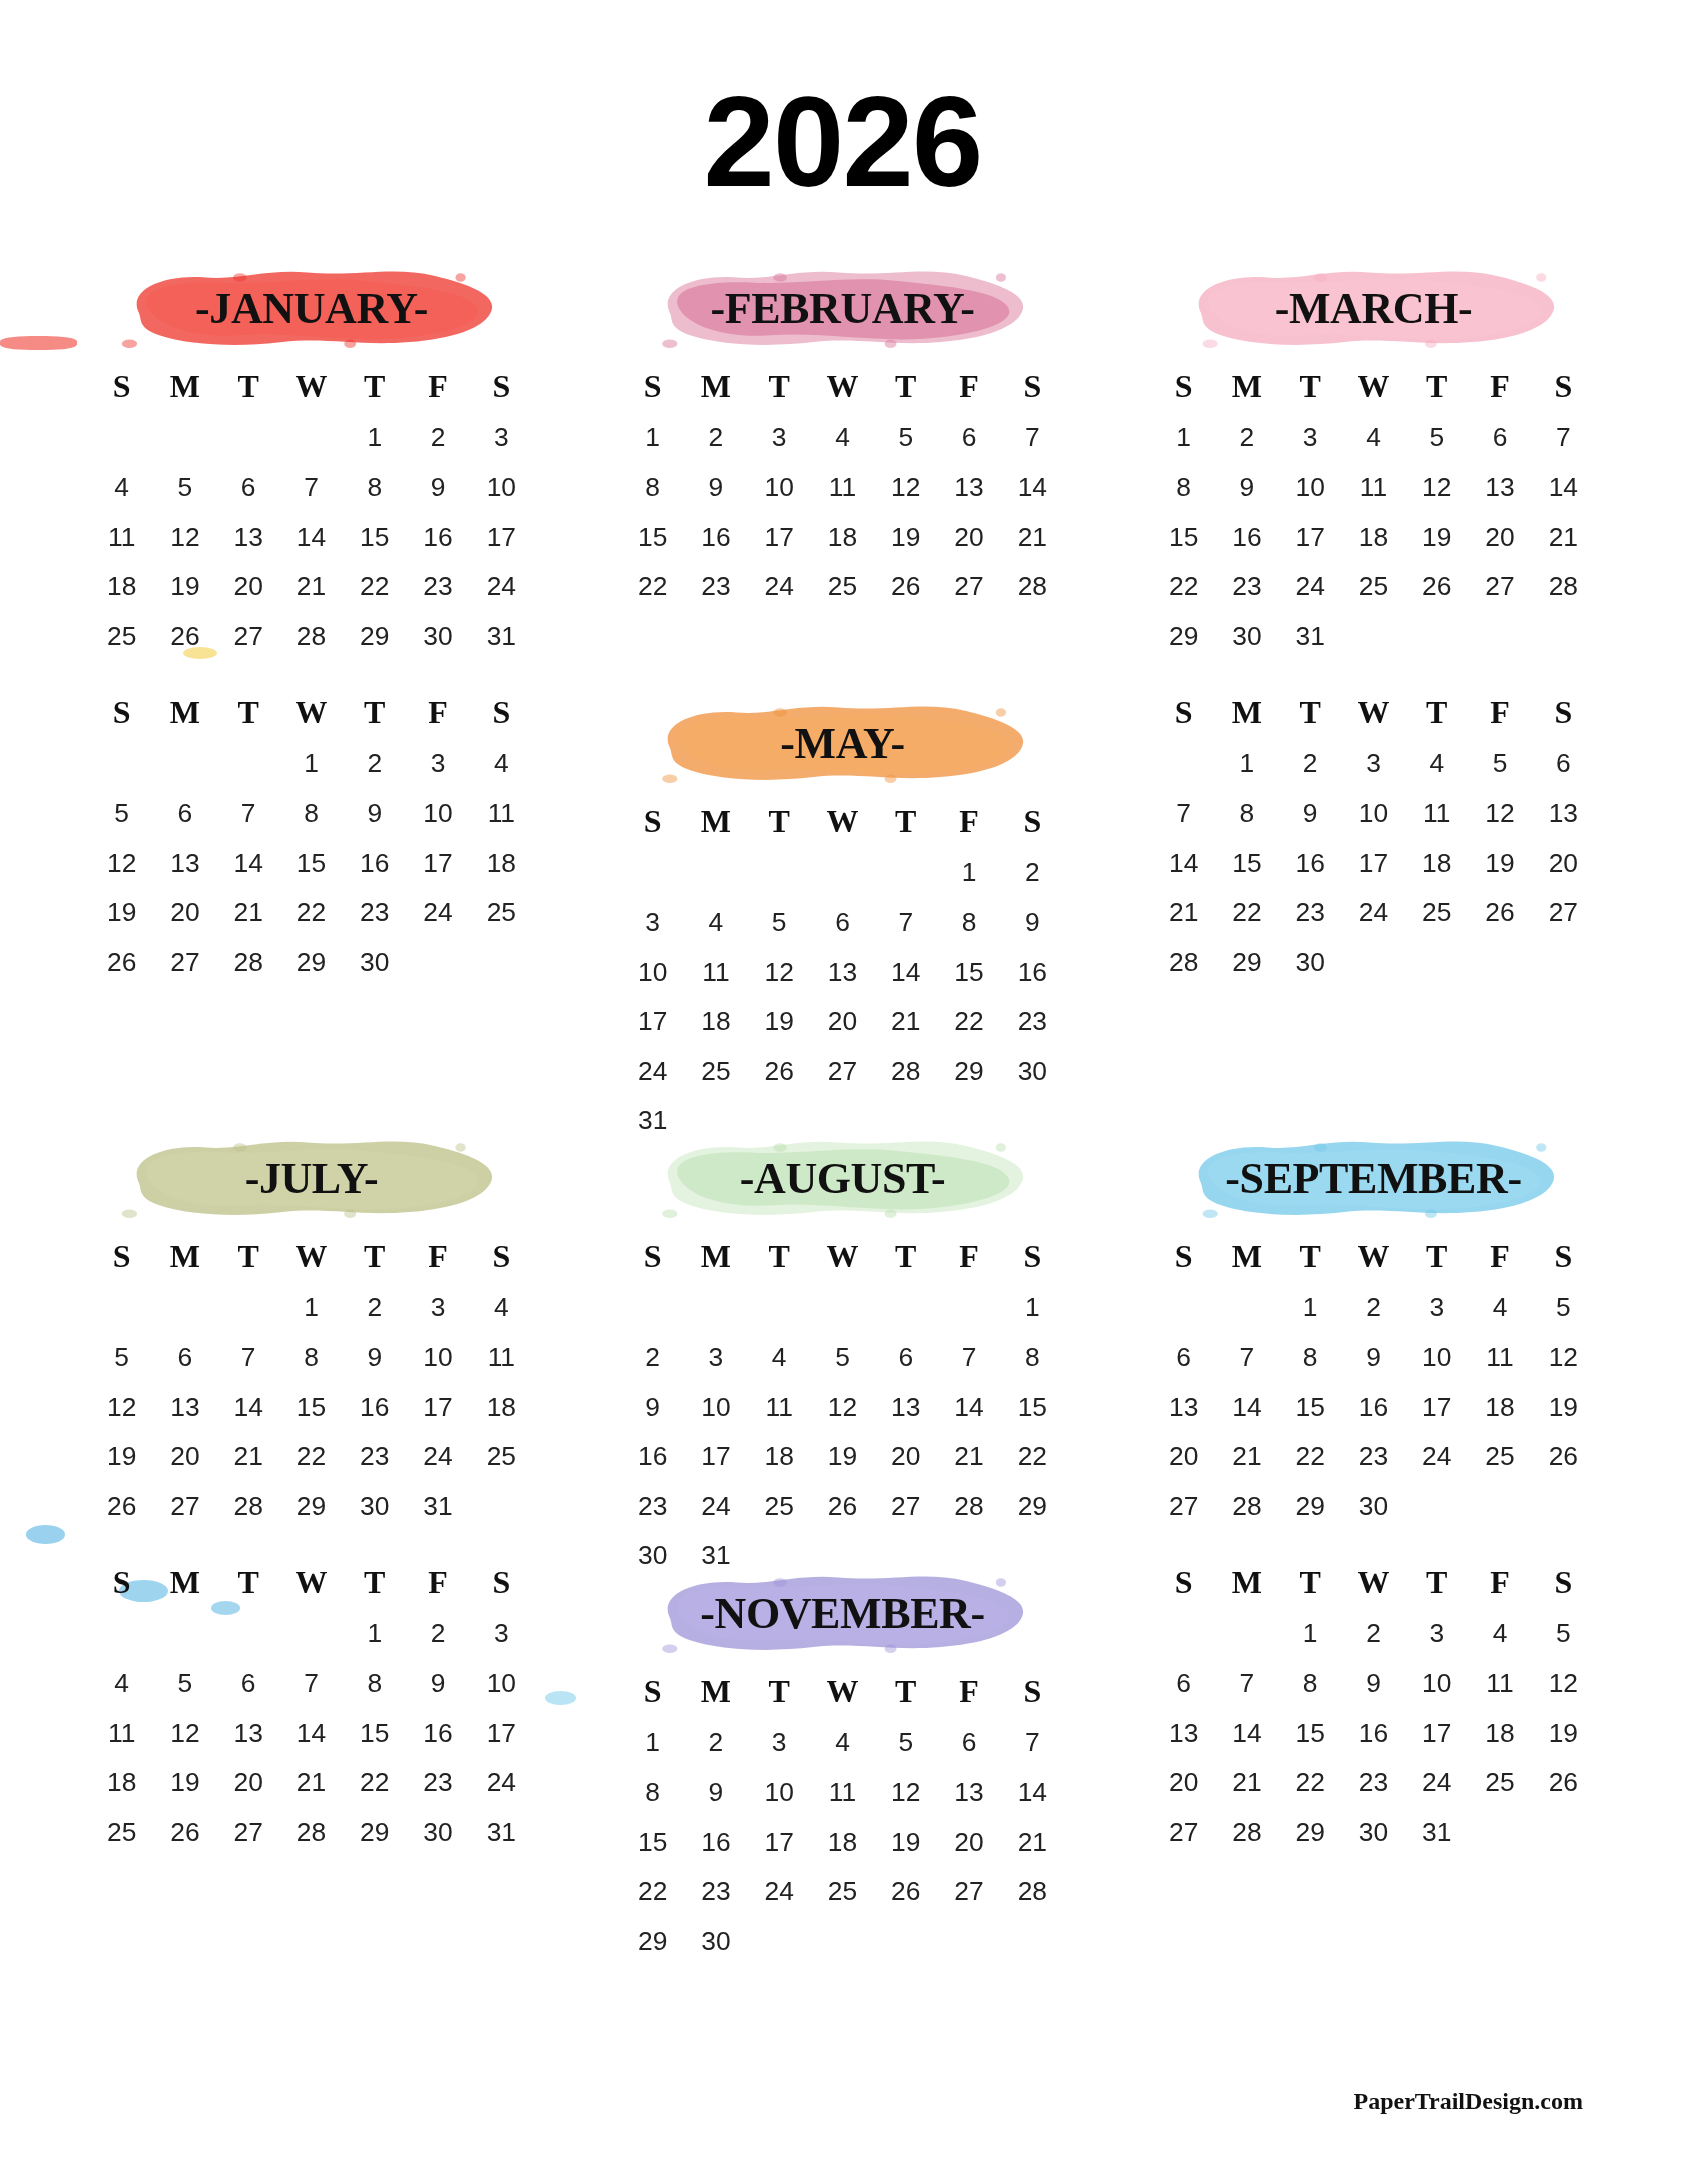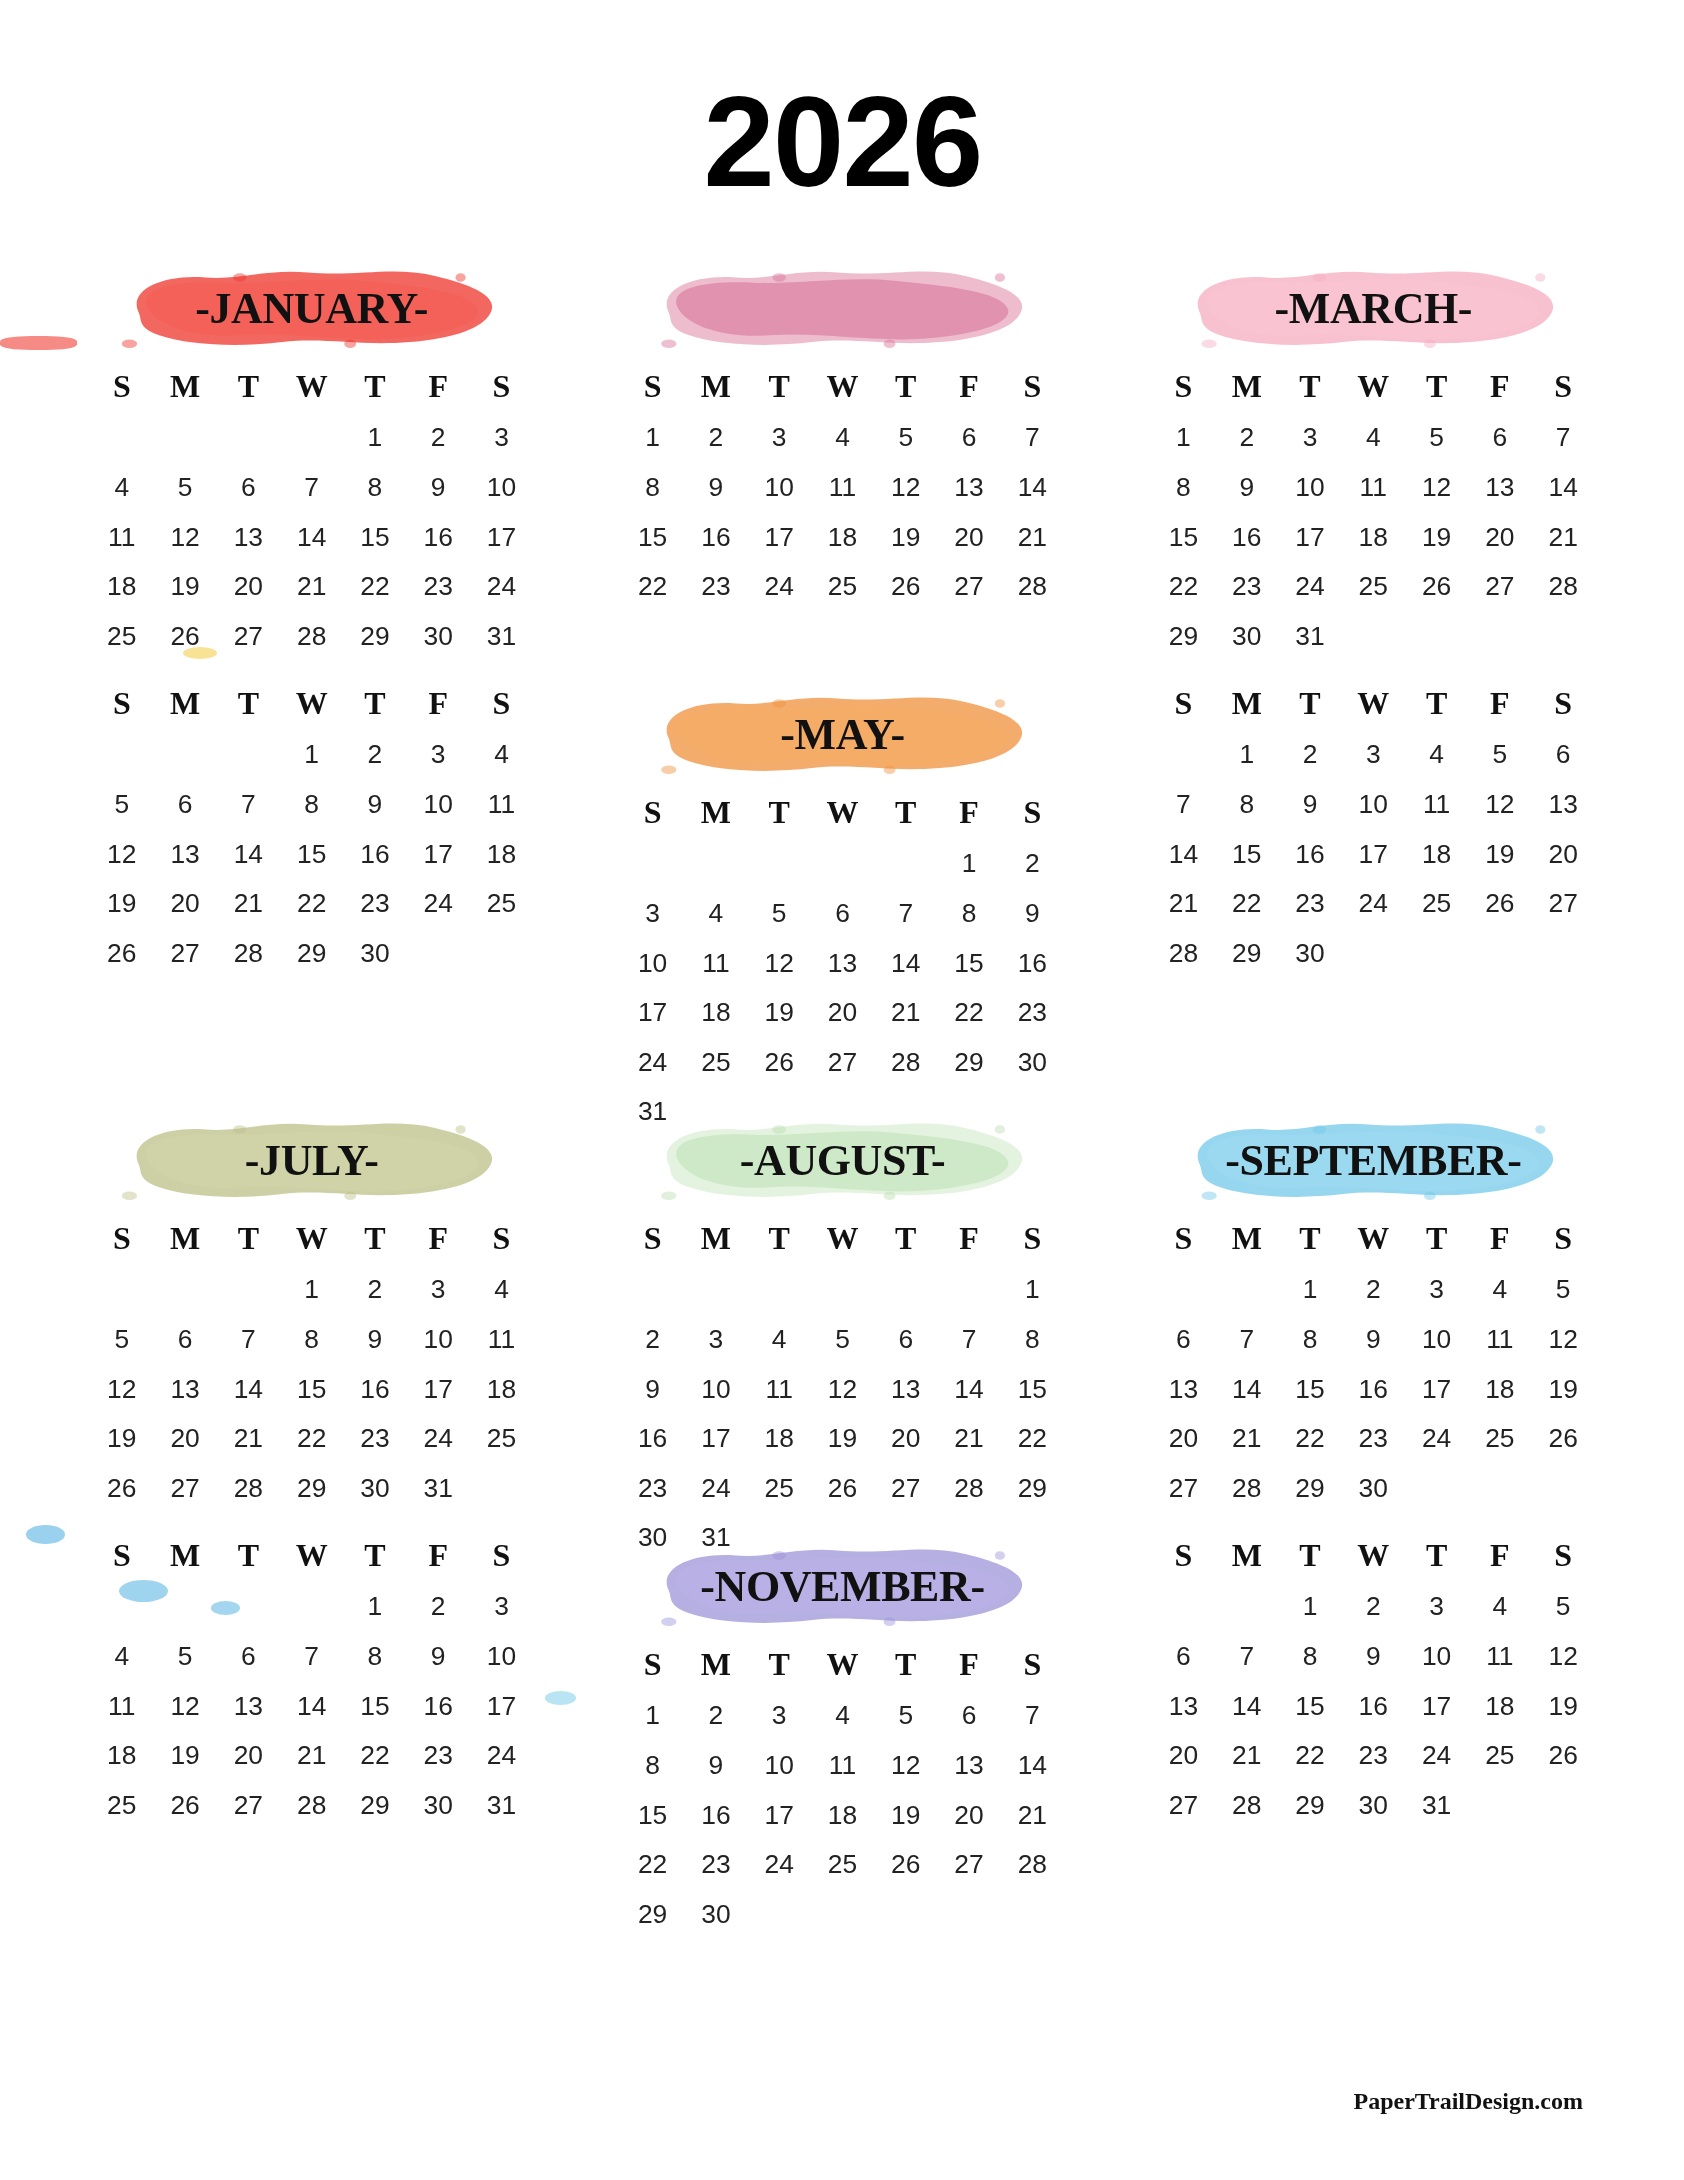--- a/index.html
+++ b/index.html
@@ -39,20 +39,21 @@
   .months-grid {
     position: relative;
     margin: 0 auto;
     width: 1584px;
     display: grid;
     grid-template-columns: repeat(3, 1fr);
     grid-auto-rows: 426px;
     column-gap: 8.5px;
     row-gap: 0px;
     padding-top: 51px;
+    gap: 9px;
   }
 
   .month {
     position: relative;
     padding: 0 8.5px;
     box-sizing: border-box;
   }
 
   
   .splash-wrap {
@@ -217,20 +218,21 @@
       <div class="month">
         <div class="splash-wrap">
           <svg class="splash" viewBox="0 0 470 106">
             <path d="M40,48 C35,26 80,20 130,22 C190,24 240,14 300,20 C360,26 420,32 430,52 C438,70 390,84 330,88 C270,92 210,80 150,84 C95,88 48,72 40,48 Z" fill="#d76a92" opacity="0.75"></path>
             <path d="M30,55 C20,30 60,12 110,16 C150,19 180,6 230,10 C290,15 330,2 380,14 C430,26 455,40 445,58 C436,76 400,88 350,92 C290,97 250,86 200,92 C150,98 90,96 55,84 C28,74 36,66 30,55 Z" fill="#e08aa8" opacity="0.6"></path>
             <ellipse cx="31" cy="94" rx="9" ry="5" fill="#d76a92" opacity="0.45"></ellipse>
             <ellipse cx="161" cy="16" rx="8" ry="5" fill="#d76a92" opacity="0.45"></ellipse>
             <ellipse cx="291" cy="94" rx="7" ry="5" fill="#d76a92" opacity="0.45"></ellipse>
             <ellipse cx="421" cy="16" rx="6" ry="5" fill="#d76a92" opacity="0.45"></ellipse>
           </svg>
+          <div class="month-name">-FEBRUARY-</div>
         </div>
         <table class="cal">
           <thead>
             <tr>
               <th>S</th>
               <th>M</th>
               <th>T</th>
               <th>W</th>
               <th>T</th>
               <th>F</th>

